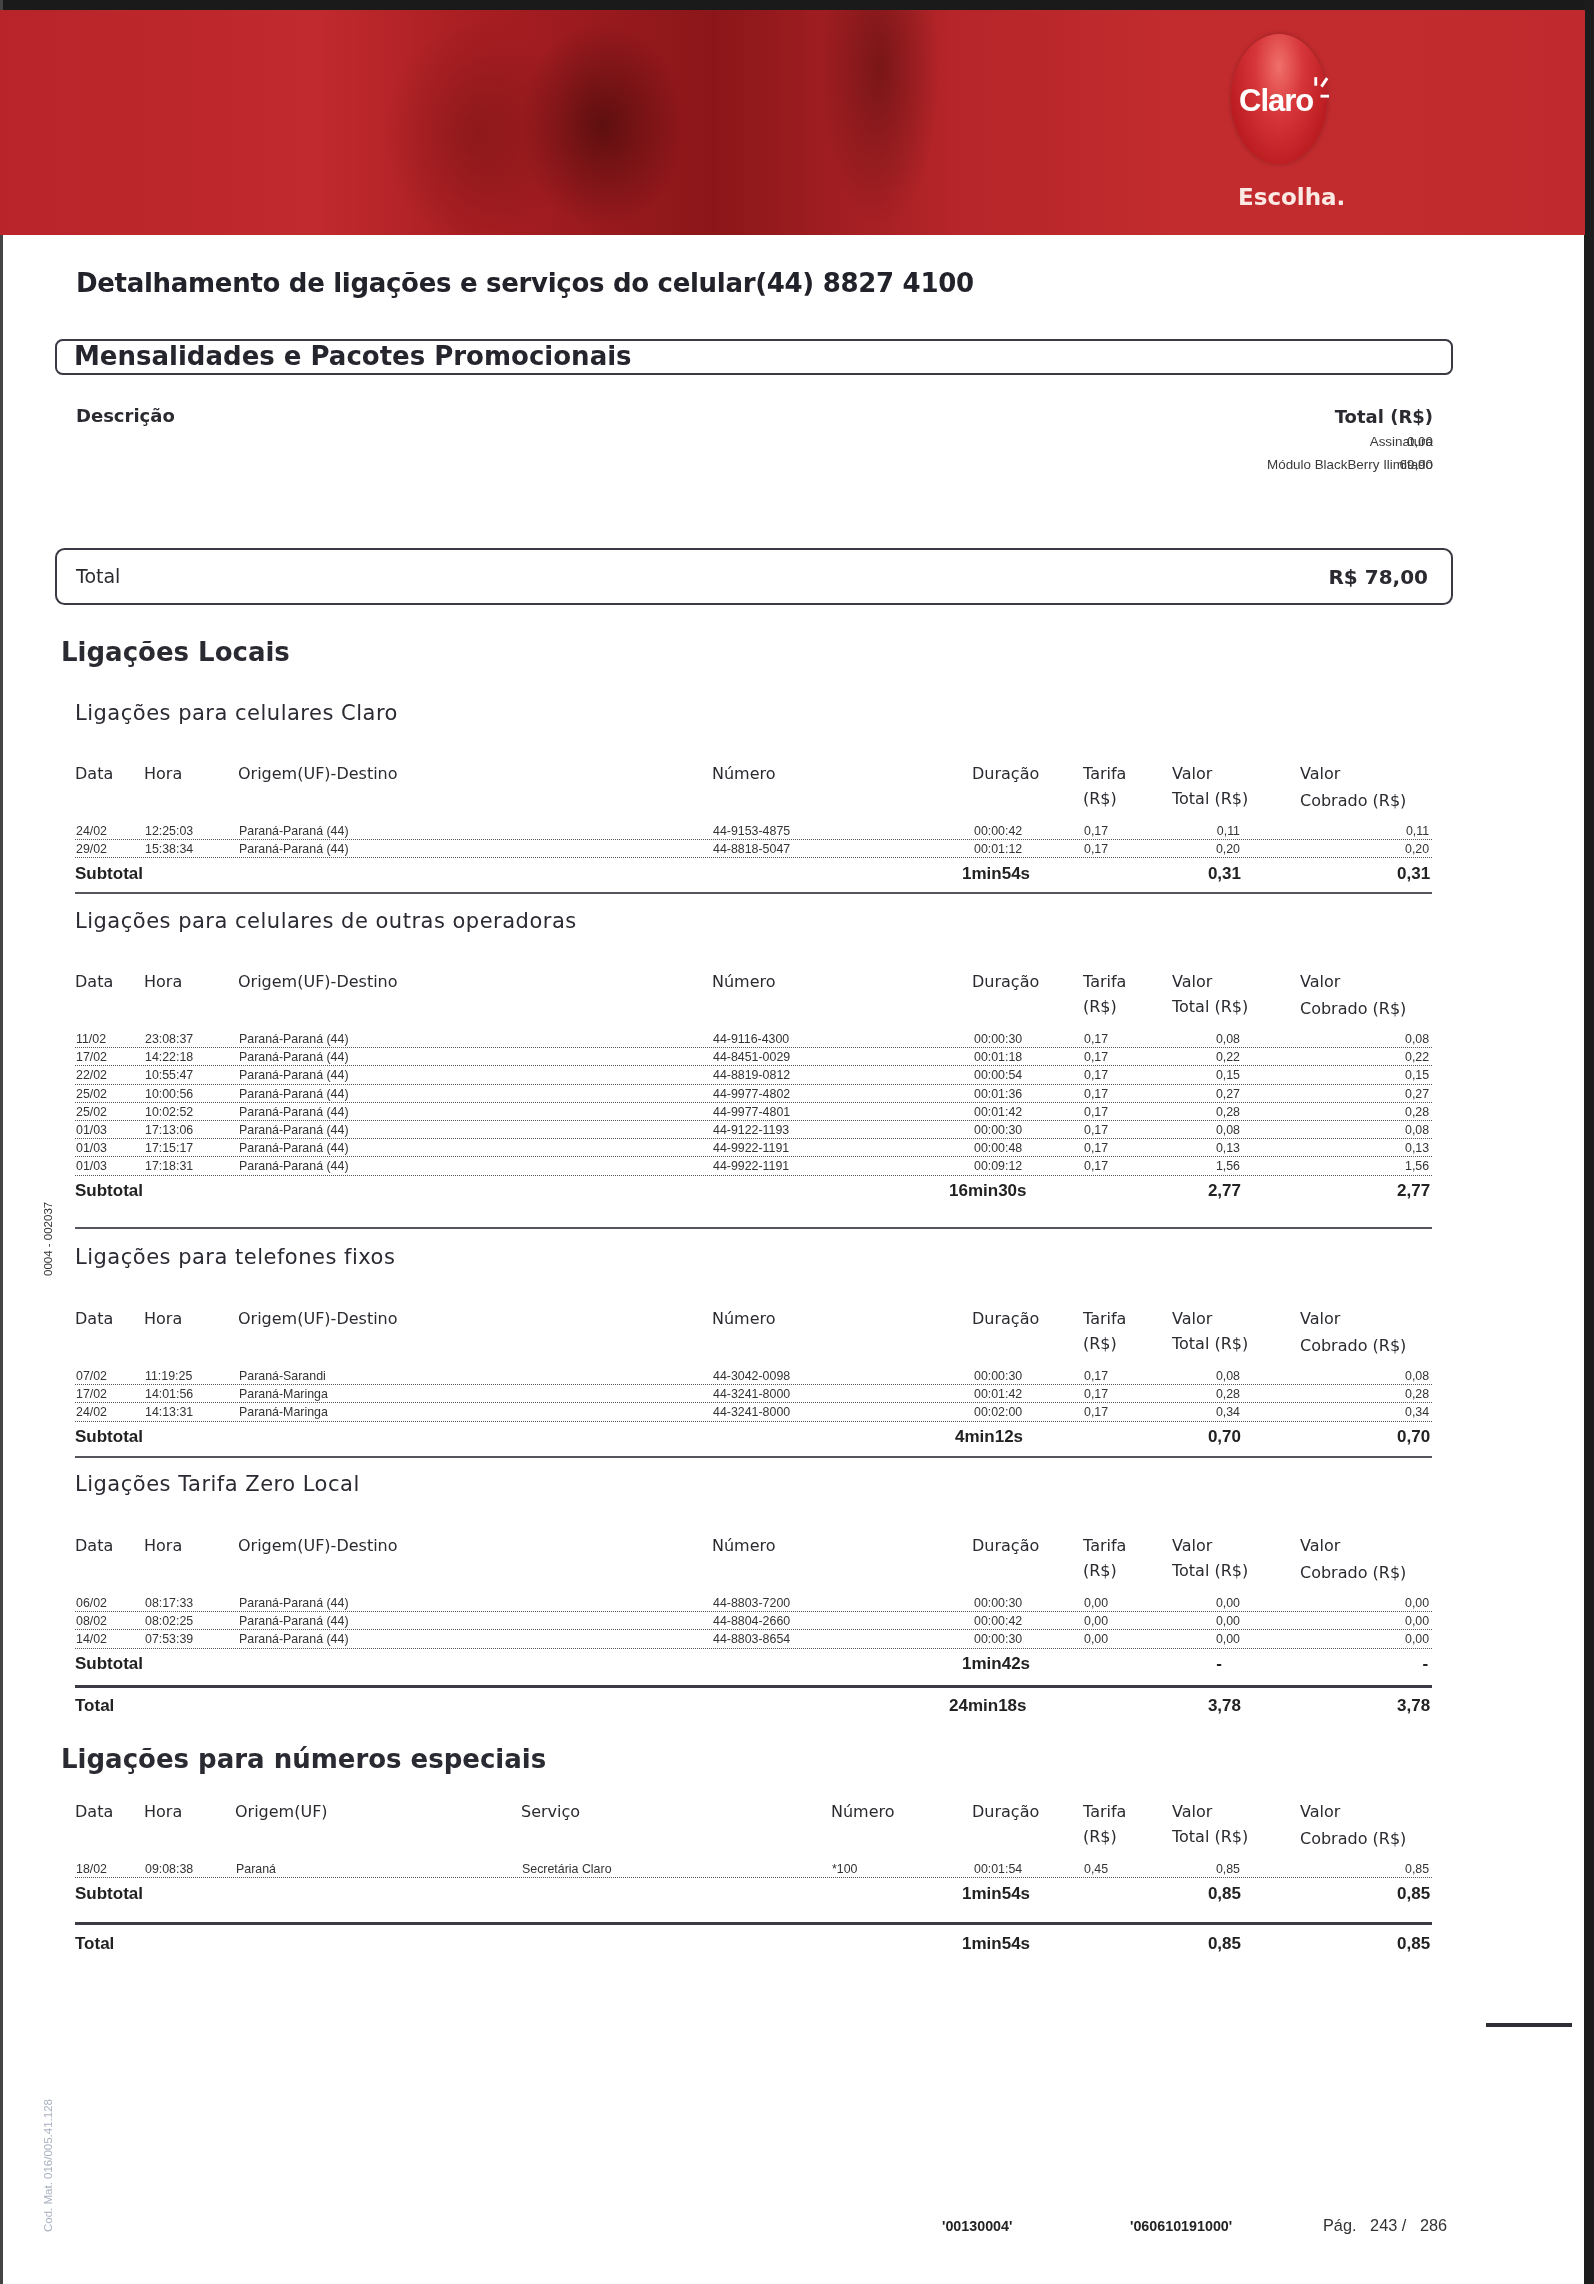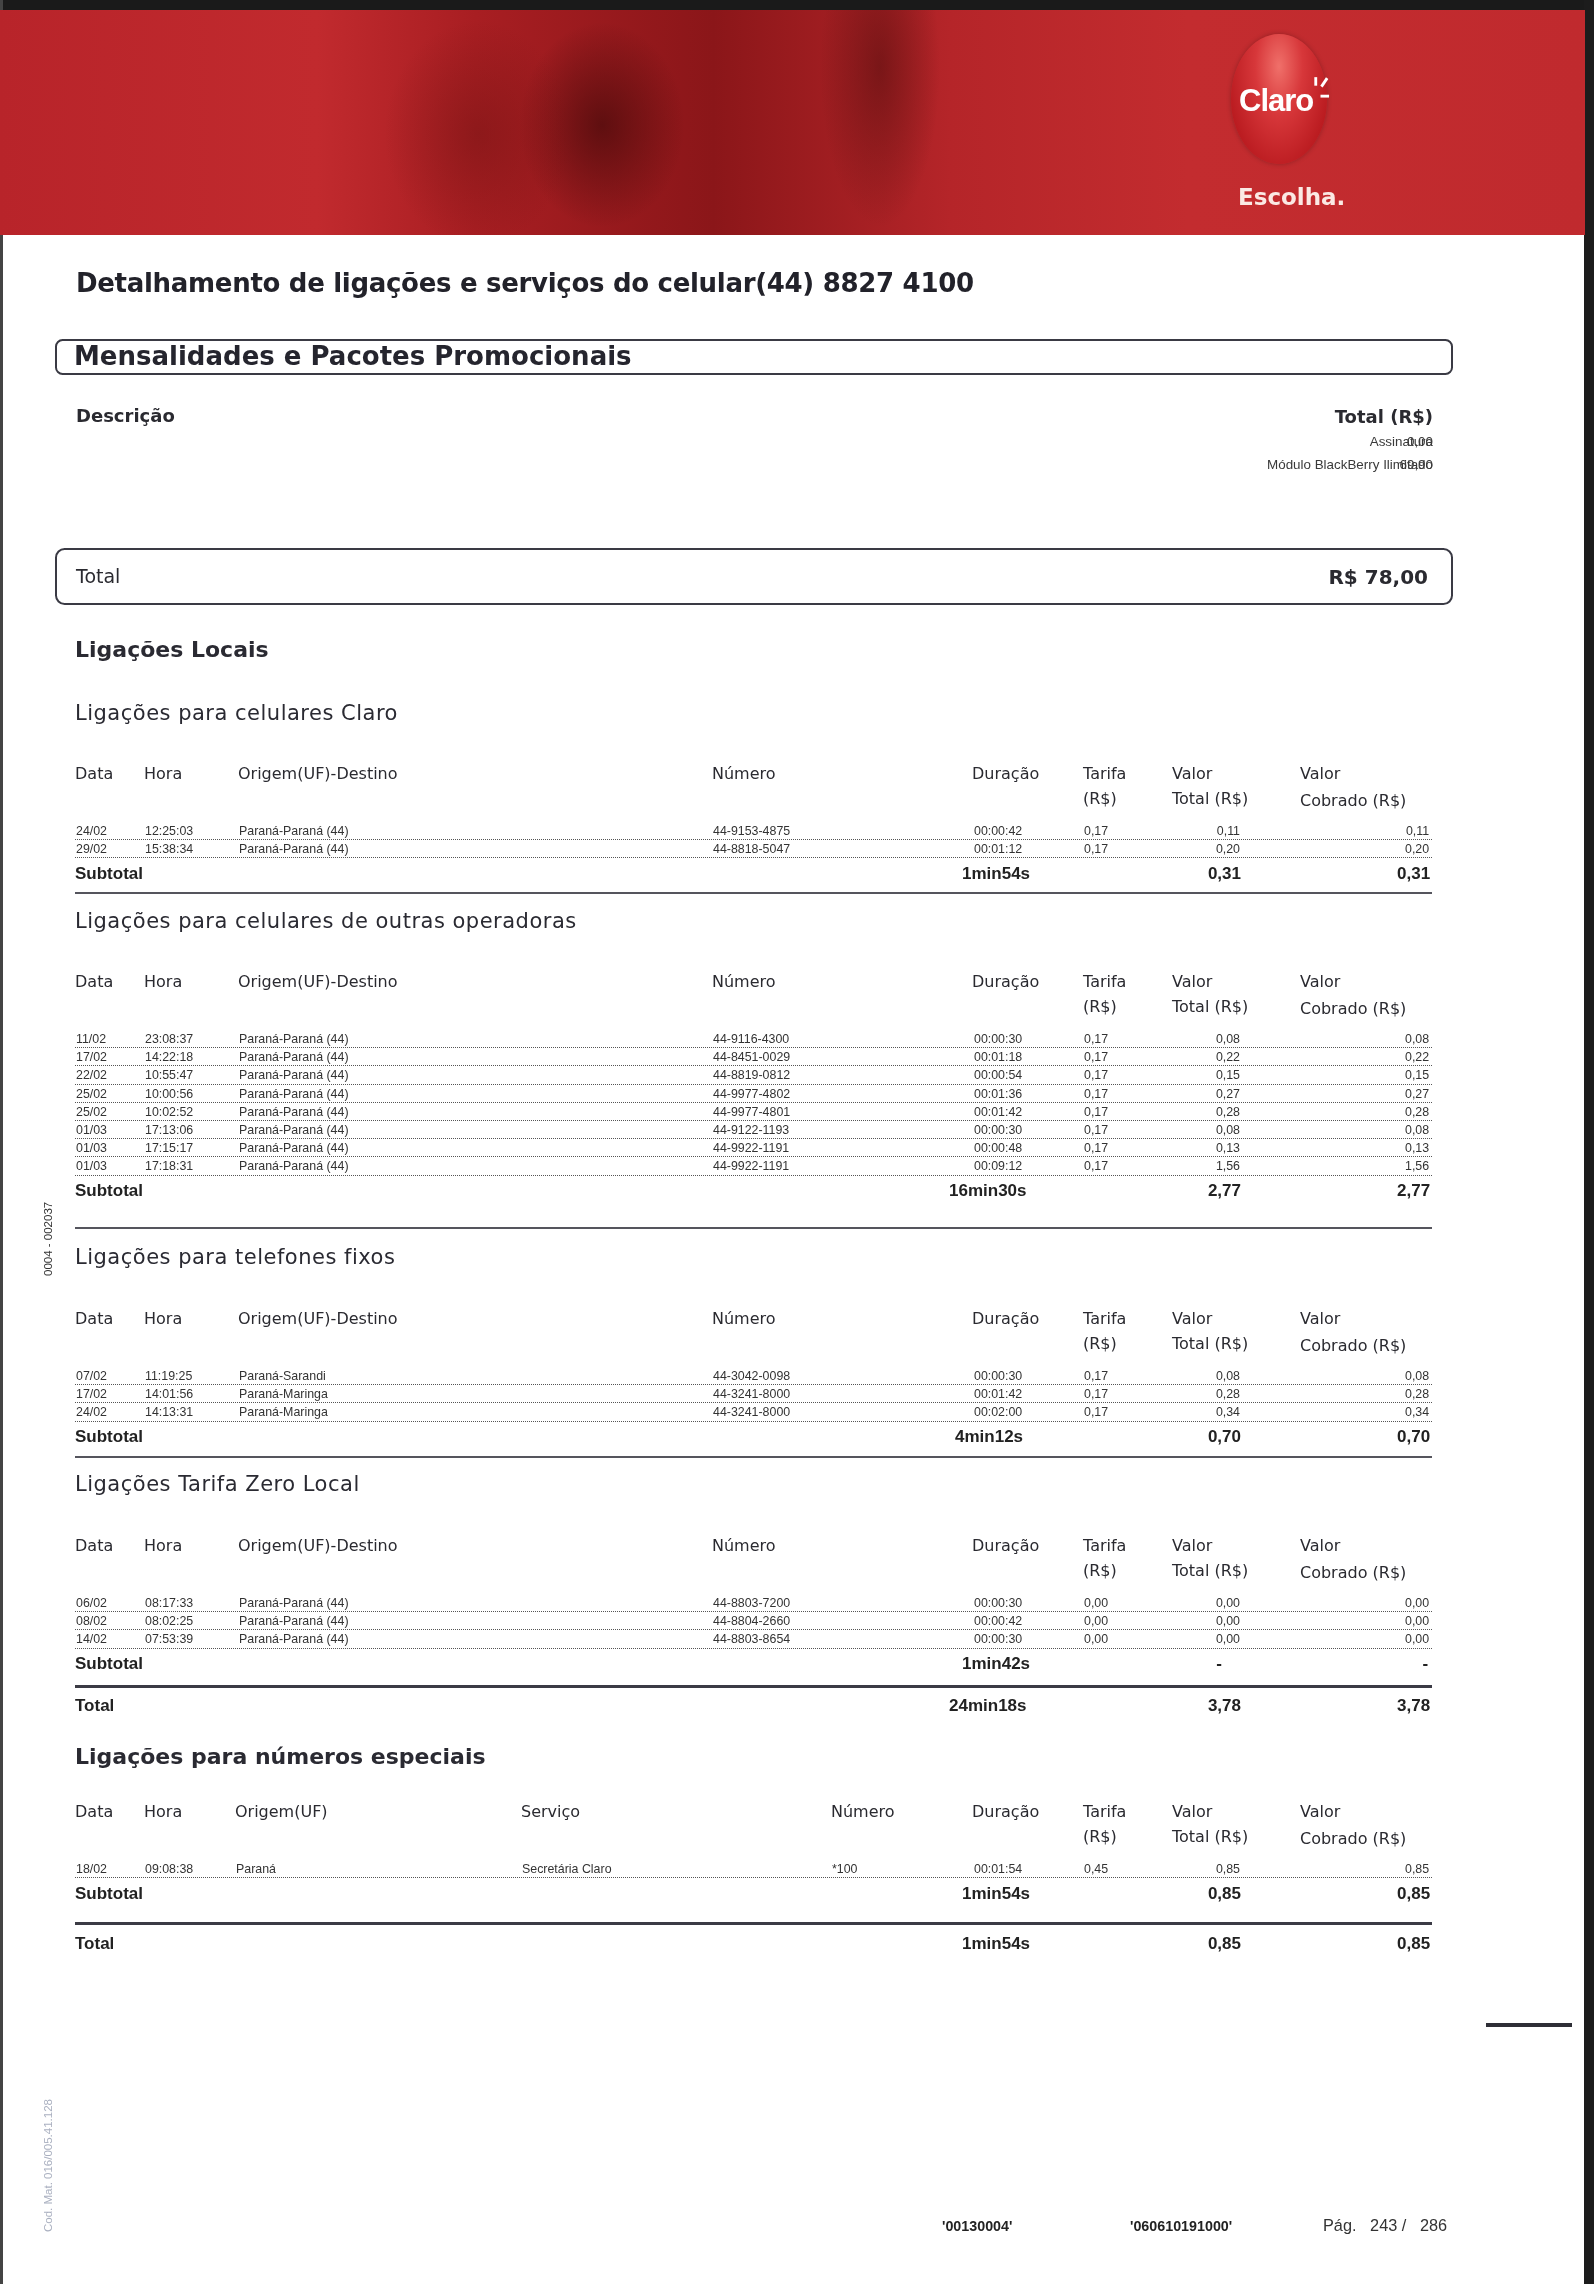--- a/index.html
+++ b/index.html
@@ -34,21 +34,21 @@
   .box-title span { position: absolute; left: 17px; top: 0px; font-size: 26px; font-weight: bold; color: #25252e; }
   .desc-head { position: absolute; left: 76px; top: 405px; font-size: 18px; font-weight: bold; color: #2a2a30; }
   .tot-head { position: absolute; right: 161px; top: 406px; font-size: 18px; font-weight: bold; color: #2a2a30; }
   .desc-list { position: absolute; left: 76px; top: 434px; width: 1357px; text-align: right; }
   .desc-row { position: relative; height: 23px; font-size: 13.4px; color: #3a3a3a; font-family: "Liberation Sans Narrow", "Liberation Sans", sans-serif; }
   .desc-row .v { position: absolute; right: 0; top: 0; }
   .total-box { position: absolute; left: 55px; top: 548px; width: 1398px; height: 57px; border: 2.9px solid #3a3a44; border-radius: 9.6px; }
   .total-box .l { position: absolute; left: 19px; top: 15.3px; font-size: 19px; color: #2a2a30; }
   .total-box .r { position: absolute; right: 23px; top: 15.3px; font-size: 20px; font-weight: bold; color: #2a2a30; }
 
-  .sec-title { position: absolute; left: 75px; font-size: 22px; font-weight: bold; color: #2a2a32; }
+  .sec-title { position: absolute; left: 61px; font-size: 26px; font-weight: bold; color: #2a2a32; }
   .sub-title { position: absolute; left: 75px; font-size: 21px; color: #2a2a32; letter-spacing: 0.5px; }
 
   
   .tbl { position: absolute; left: 75px; width: 1357px; }
   .hdr { position: relative; height: 63px; font-size: 16px; color: #2a2a30; }
   .hdr span { position: absolute; line-height: 26px; }
   .row { position: relative; height: 16.3px; font-size: 12.4px; color: #333; font-family: "Liberation Sans Narrow", "Liberation Sans", sans-serif;
     border-bottom: 1.9px dotted #555; margin-bottom: 1.9px; }
   .row span { position: absolute; top: 0; background: #fff; padding: 0 1px; line-height: 14.3px; }
   .sum { position: relative; height: 29px; font-family: "Liberation Sans", sans-serif; font-weight: bold; font-size: 17px; color: #222; }

